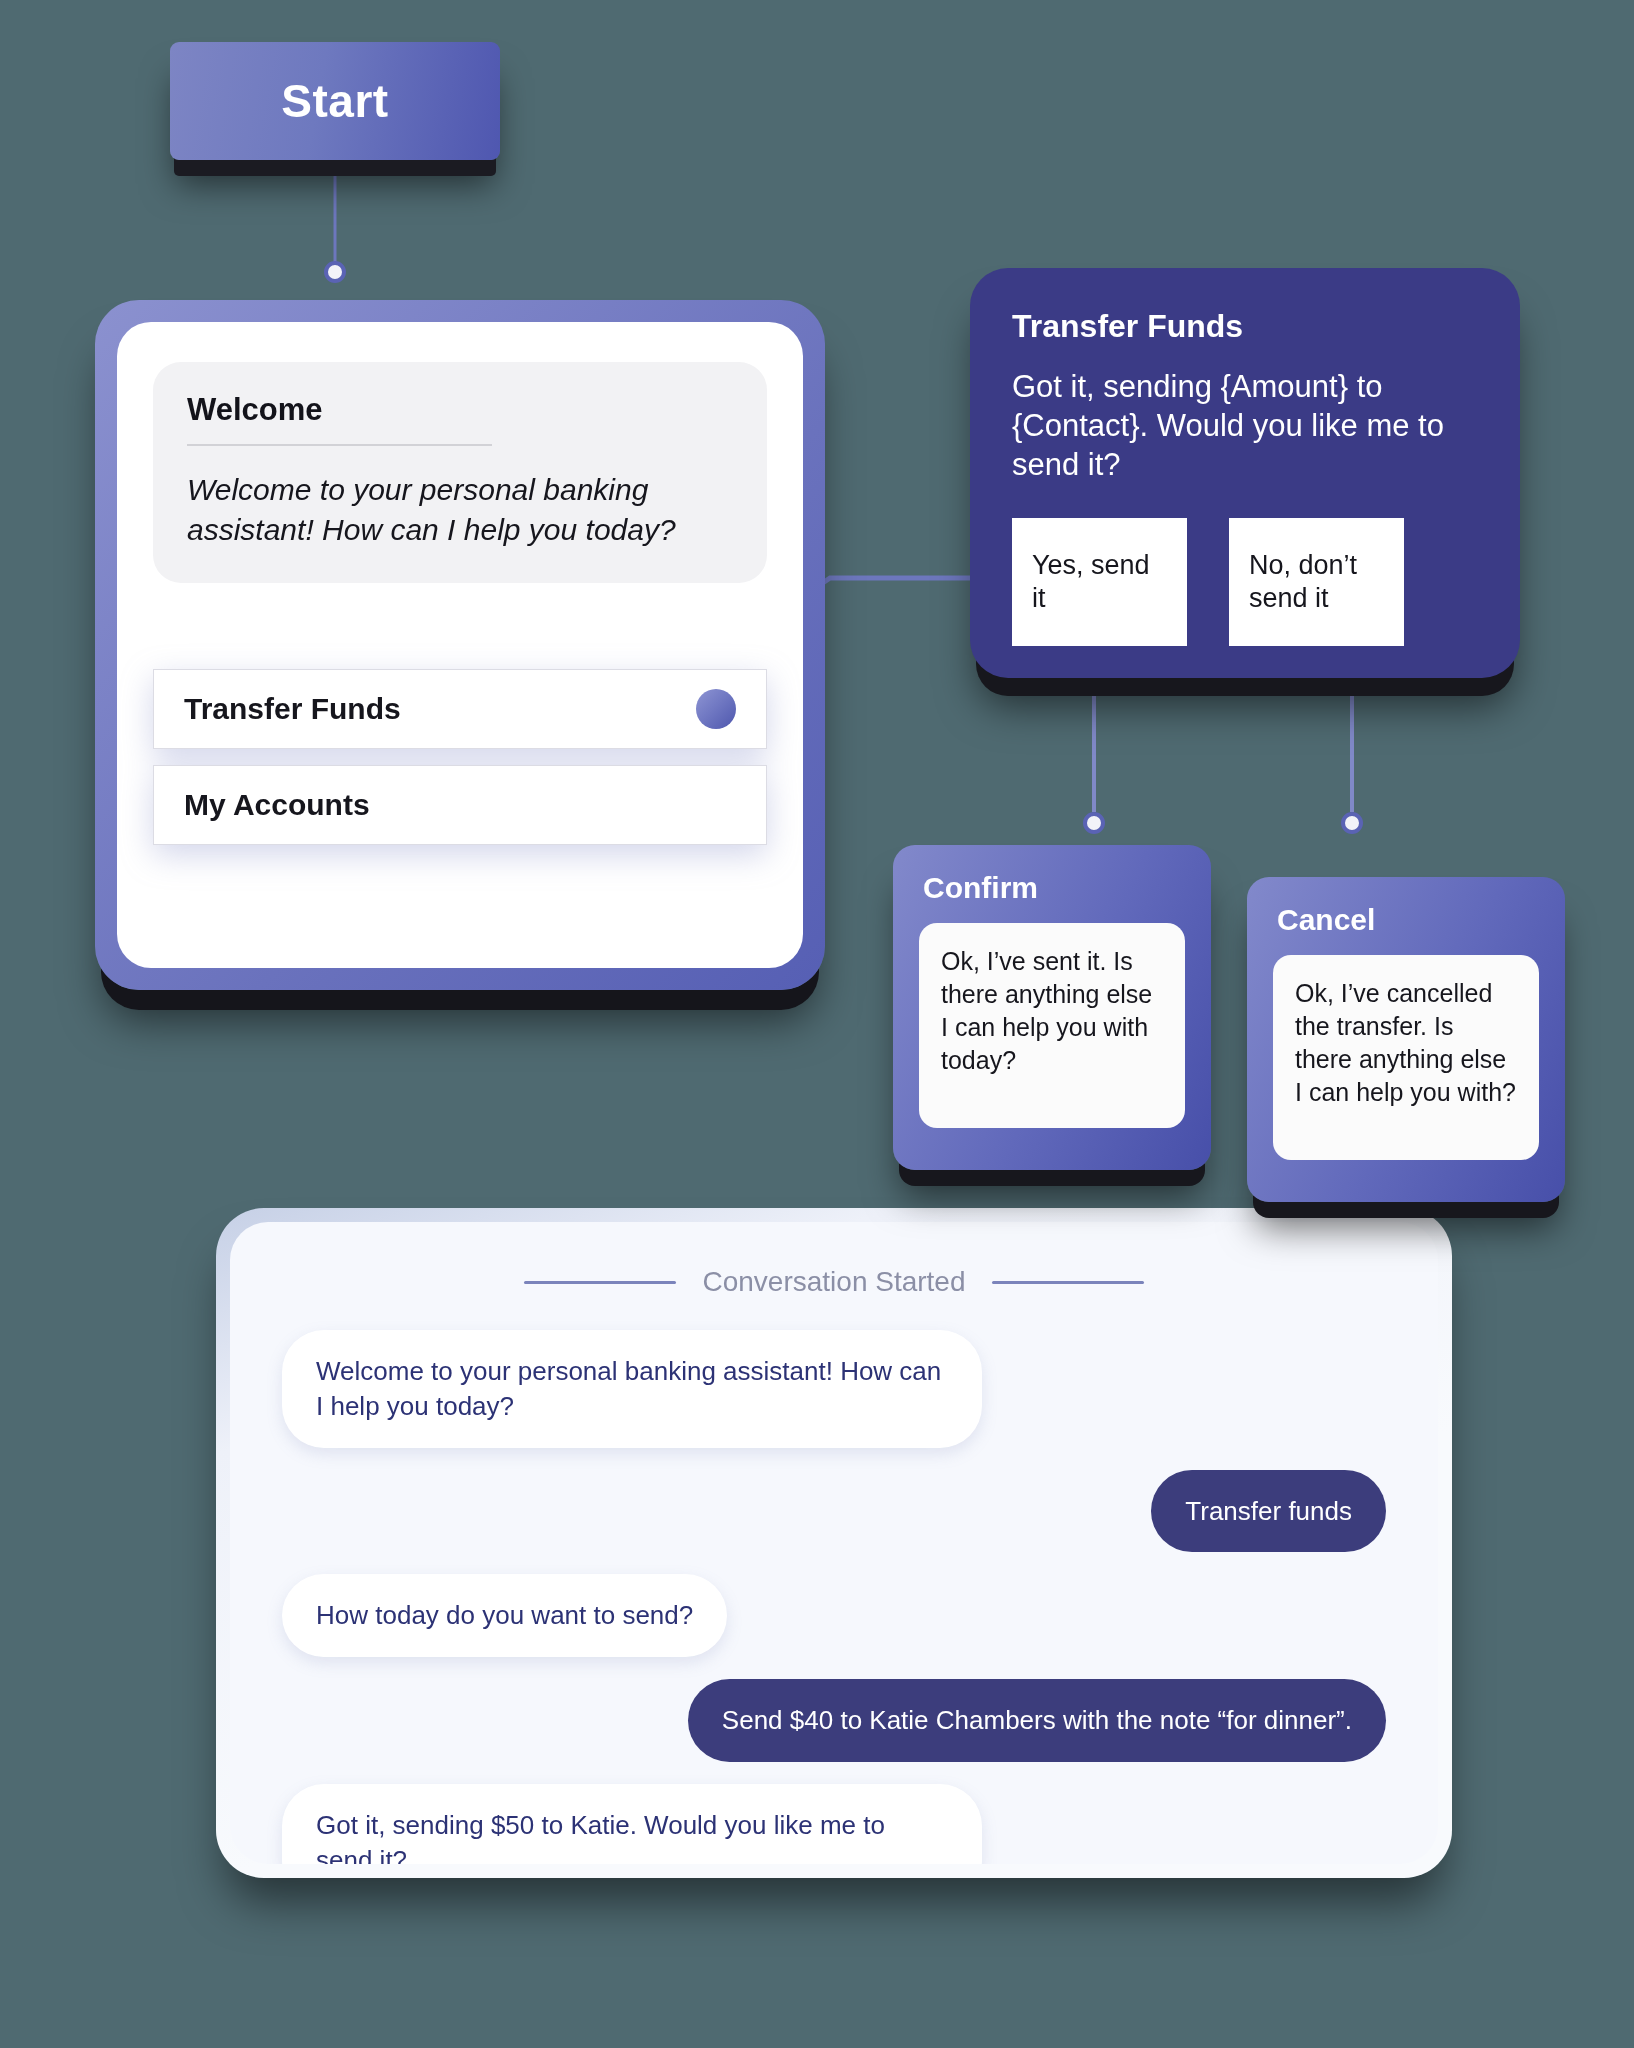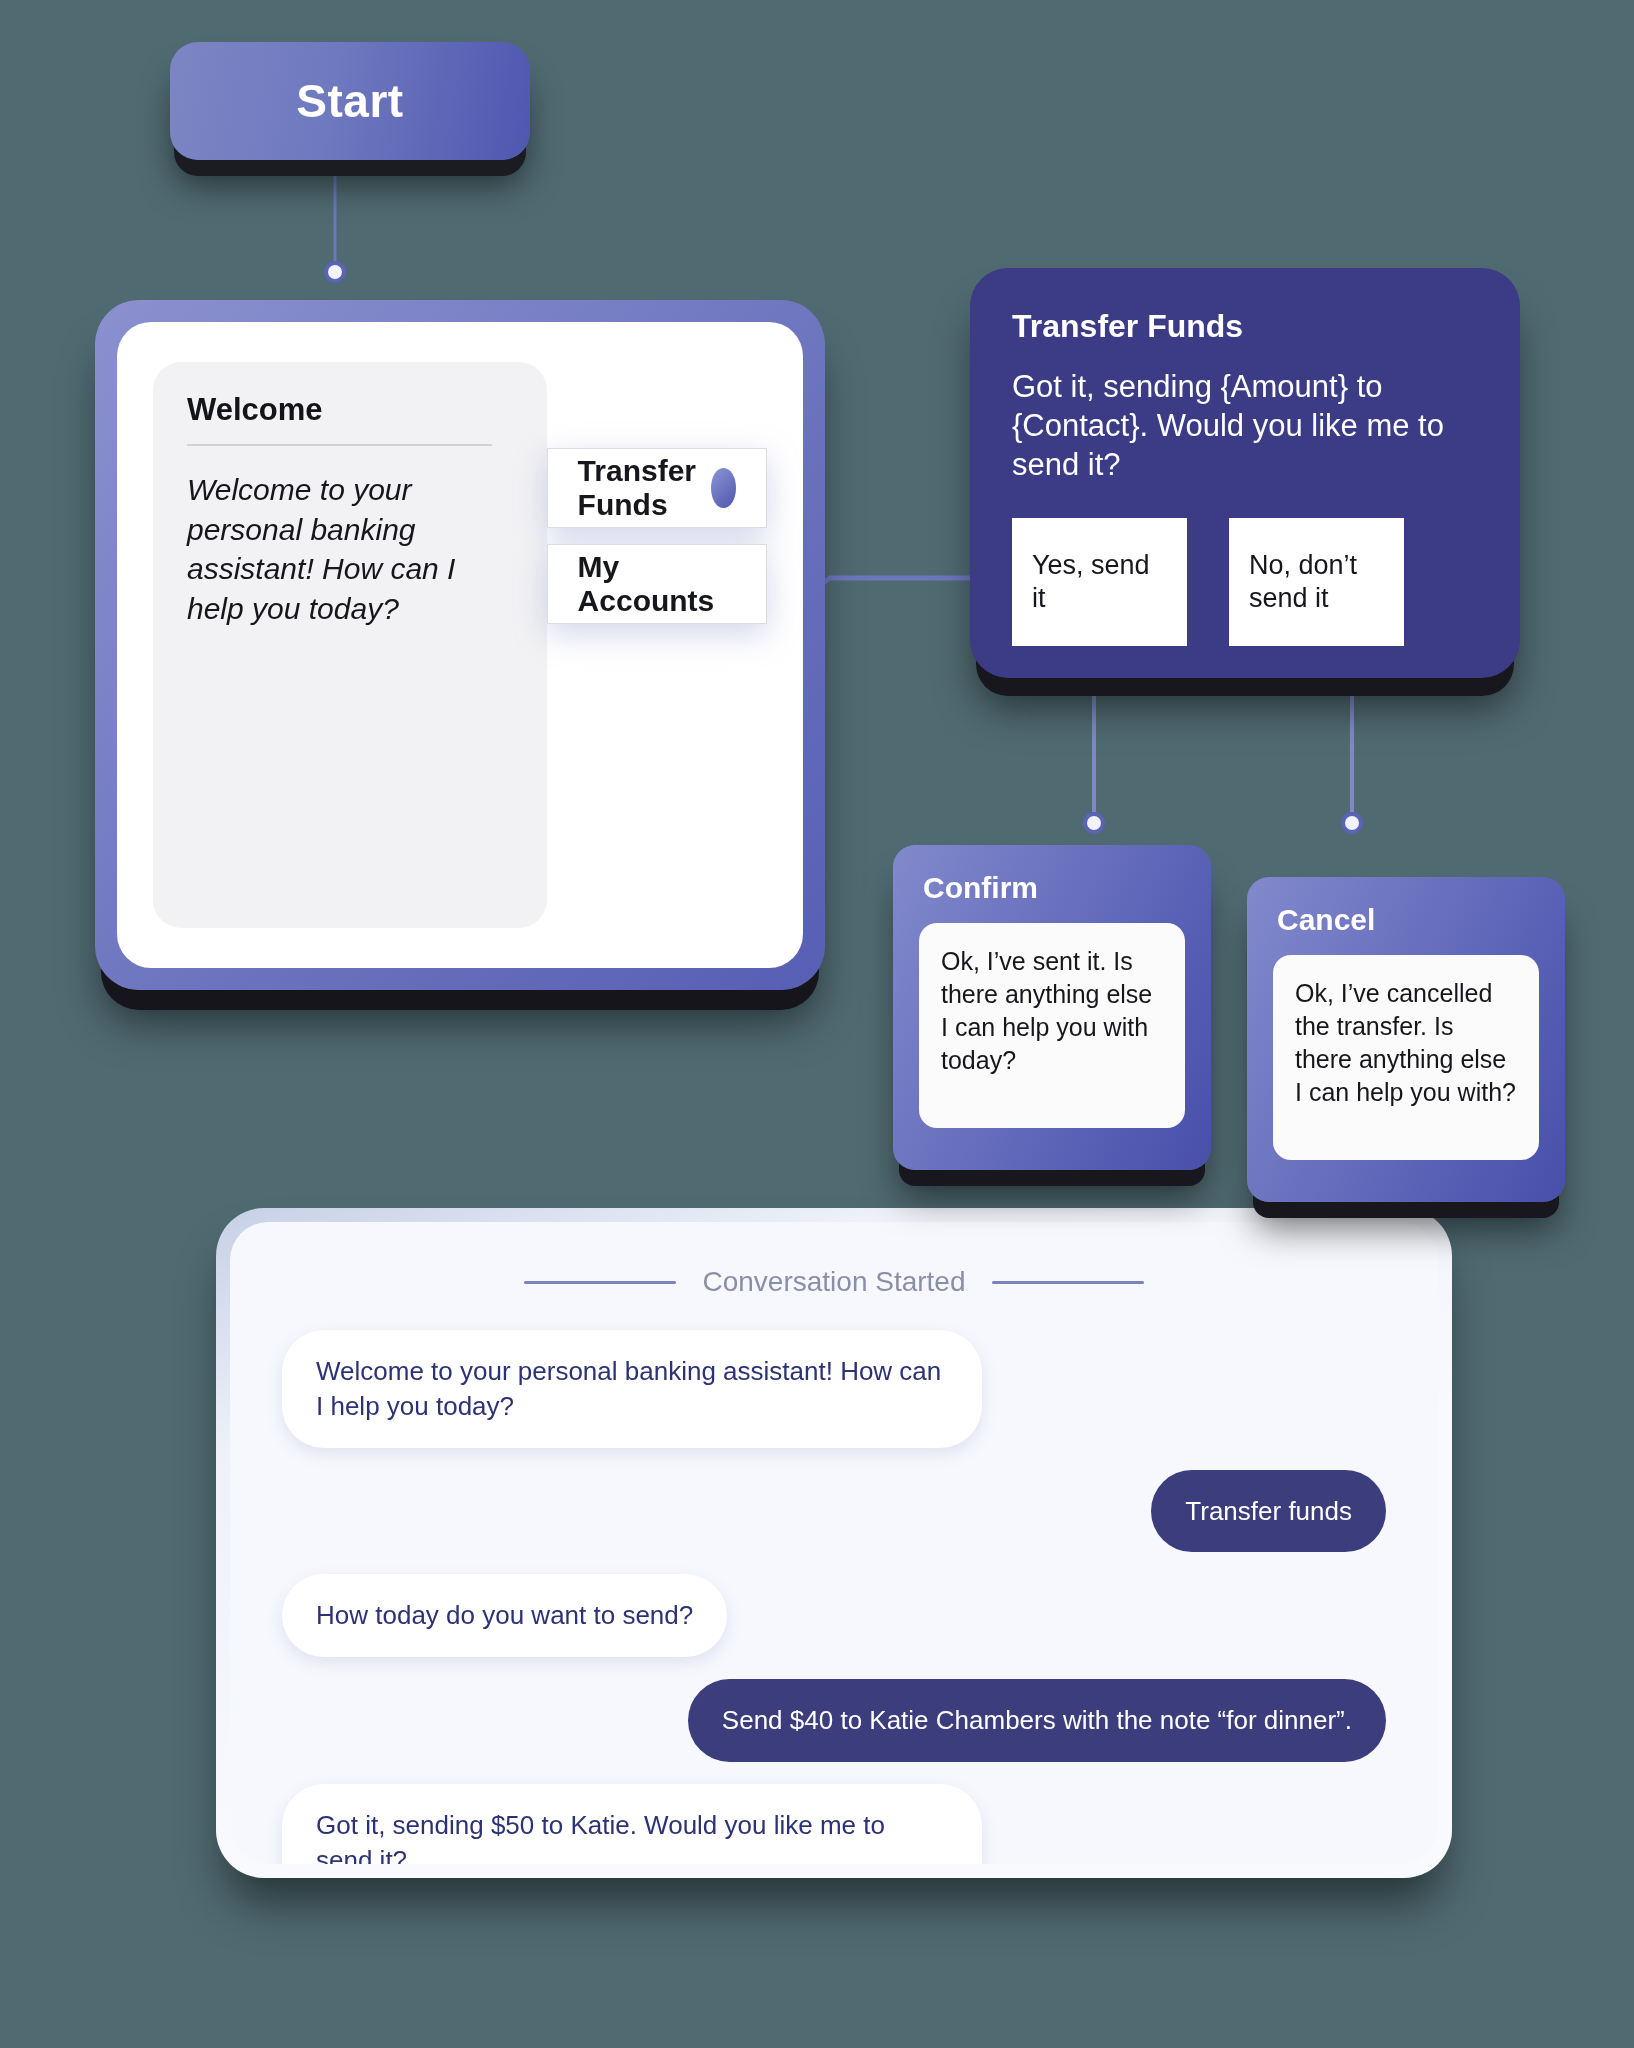--- a/index.html
+++ b/index.html
@@ -26,23 +26,23 @@
     width: 1634px; height: 2048px;
     pointer-events: none;
     z-index: 2;
   }
 
   
   .start-node {
     position: absolute;
     left: 170px;
     top: 42px;
-    width: 360px;
+    width: 330px;
     height: 118px;
-    border-radius: 28px;
+    border-radius: 9px;
     background: linear-gradient(100deg, #7d85c4 0%, #6e79bf 45%, #4f57b0 100%);
     box-shadow: 0 20px 0 -4px #1b1b22, 0 30px 34px -6px rgba(0,0,0,0.55);
     display: flex;
     align-items: center;
     justify-content: center;
     z-index: 5;
   }
   .start-node .label {
     color: #ffffff;
     font-size: 46px;
@@ -65,21 +65,21 @@
     z-index: 5;
   }
   .welcome-inner {
     width: 100%;
     height: 100%;
     background: #ffffff;
     border-radius: 34px;
     box-sizing: border-box;
     padding: 40px 36px;
     display: flex;
-    flex-direction: row;
+    flex-direction: column;
   }
   .welcome-msg-box {
     background: #f2f2f4;
     border-radius: 28px;
     padding: 30px 34px 34px 34px;
   }
   .welcome-msg-title {
     font-size: 31px;
     font-weight: bold;
     color: #13131a;

